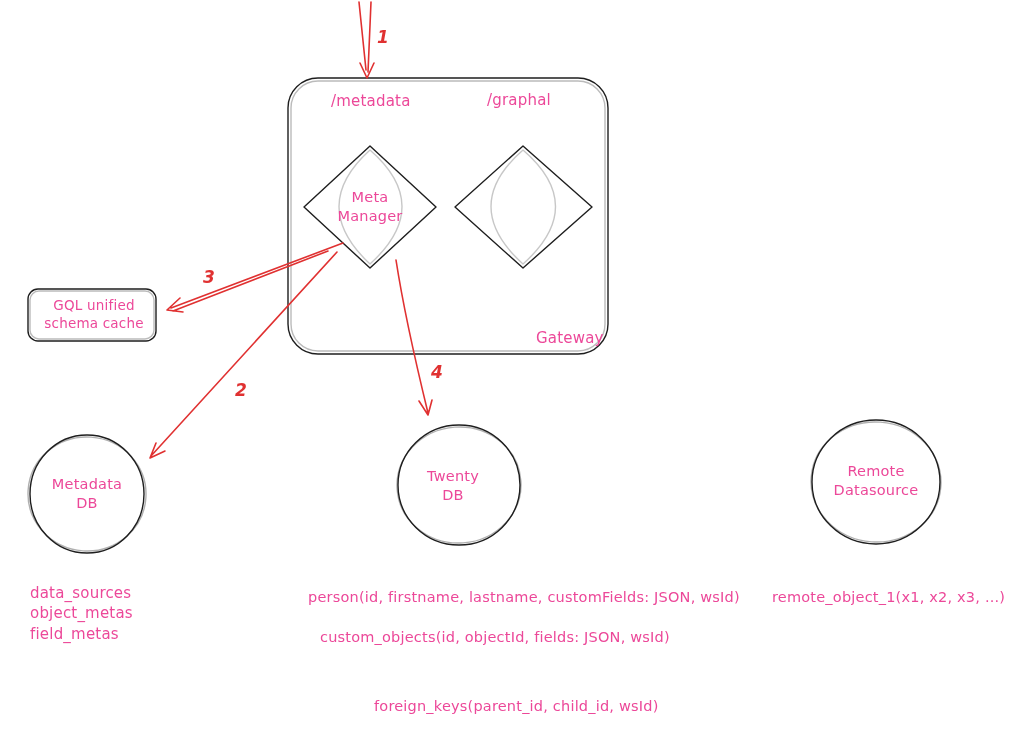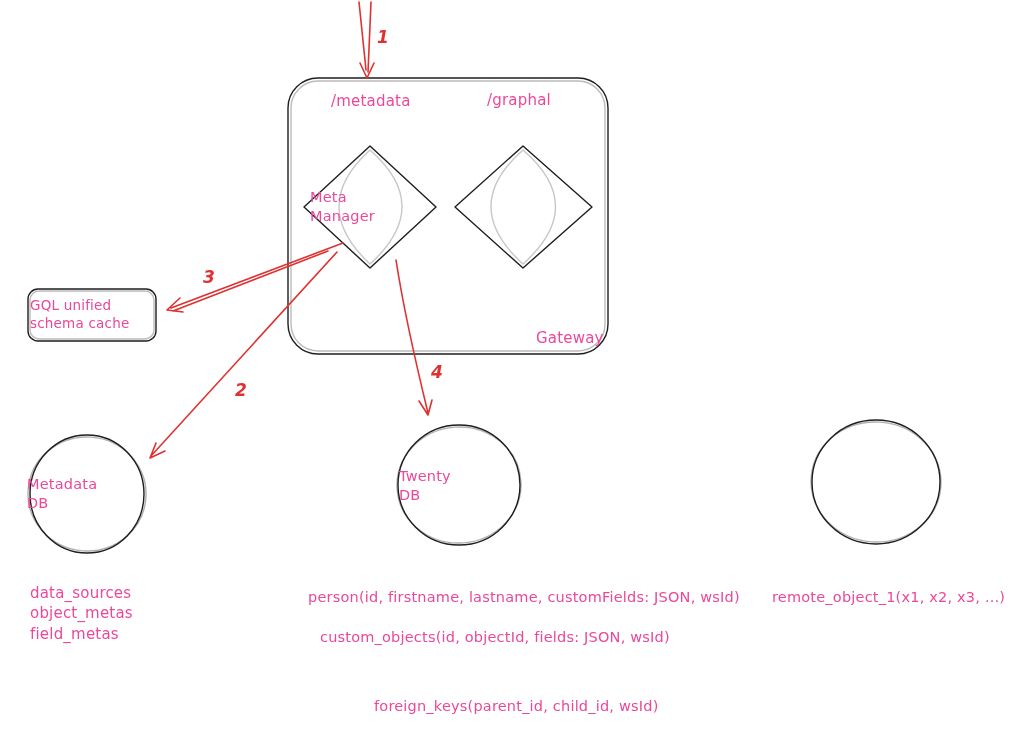--- a/index.html
+++ b/index.html
@@ -13,21 +13,21 @@
     color: #1e1e1e;
   }
   .layer-svg { position: absolute; left: 0; top: 0; }
   .t {
     position: absolute;
     white-space: pre-line;
     line-height: 1.3;
     color: #ec4899;
     letter-spacing: 0.2px;
   }
-  .center { text-align: left; }
+  .center { text-align: center; }
   .red { color: #e03131; font-weight: 600; font-style: italic; }
   .sm  { font-size: 13.5px; }
   .md  { font-size: 14.5px; }
   .lg  { font-size: 15px; }
   .num { font-size: 17px; }
 </style>
 </head>
 <body>
 
 <div class="canvas">
@@ -78,20 +78,22 @@
 
   <div class="t lg" style="left:536px; top:329px;">Gateway</div>
 
   <div class="t sm center" style="left:30px; top:297px; width:128px;">GQL unified
 schema cache</div>
 
   <div class="t md center" style="left:27px; top:475px; width:120px;">Metadata
 DB</div>
   <div class="t md center" style="left:399px; top:467px; width:108px;">Twenty
 DB</div>
+  <div class="t md center" style="left:806px; top:462px; width:140px;">Remote
+Datasource</div>
 
   <div class="t red num" style="left:377px; top:26px;">1</div>
   <div class="t red num" style="left:203px; top:266px;">3</div>
   <div class="t red num" style="left:235px; top:379px;">2</div>
   <div class="t red num" style="left:431px; top:361px;">4</div>
 
   <div class="t lg" style="left:30px; top:583px; line-height:1.35;">data_sources
 object_metas
 field_metas</div>
   <div class="t md" style="left:320px; top:628px;">custom_objects(id, objectId, fields: JSON, wsId)</div>

